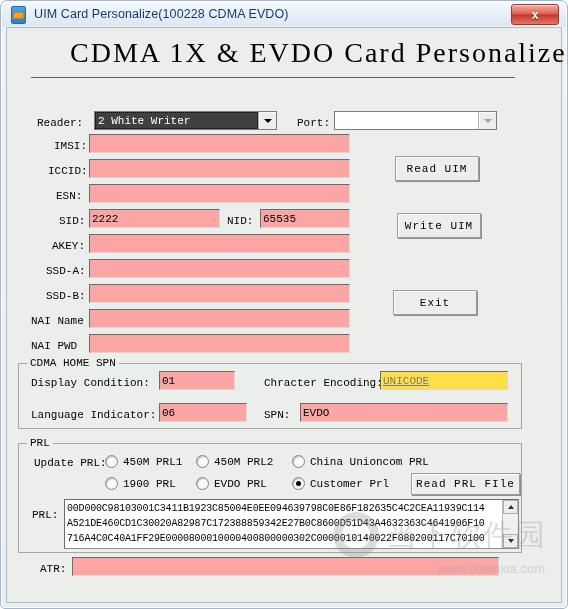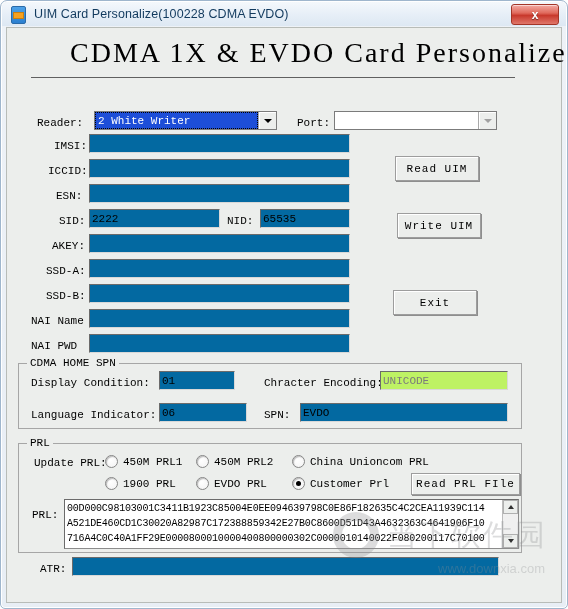--- a/index.html
+++ b/index.html
@@ -63,50 +63,50 @@
     position:absolute;left:24px;top:49px;width:484px;height:0;
     border-top:1px solid #606060;
   }
   
   .lbl{
     position:absolute;font-family:"Liberation Mono",monospace;
     font-size:11px;color:#000;white-space:nowrap;
   }
   .txt{
     position:absolute;box-sizing:border-box;
-    background:#0369a1;
+    background:#fca5a5;
     border:1px solid #8c8c8c;
     border-top-color:#6b6b6b;border-left-color:#6b6b6b;
     border-right-color:#d8d8d8;border-bottom-color:#d8d8d8;
     font-family:"Liberation Mono",monospace;font-size:11px;color:#000;
     padding:0 2px;line-height:17px;
     outline:none;
   }
-  .txt.disabled{background:#bef264;color:#7c7c7c;}
+  .txt.disabled{background:#fde047;color:#7c7c7c;text-decoration:underline;}
   .btn{
     position:absolute;box-sizing:border-box;
     background:#eceeec;
     border:1px solid #9d9d9d;
     box-shadow:inset 1px 1px 0 #ffffff, 1px 1px 0 #8e8e8e;
     font-family:"Liberation Mono",monospace;font-size:11px;color:#000;
     display:flex;align-items:center;justify-content:center;
     letter-spacing:1px;cursor:pointer;
   }
   
   .combo{
     position:absolute;box-sizing:border-box;
     border:1px solid #7b7b7b;background:#fff;
     display:flex;align-items:center;cursor:pointer;
   }
   .combo .value{
     flex:1;height:100%;display:flex;align-items:center;
     font-family:"Liberation Mono",monospace;font-size:11px;padding-left:2px;
     white-space:nowrap;overflow:hidden;
   }
-  .combo.selected .value{background:#1d4ed8;color:#fff;border:1px dotted #000;box-sizing:border-box;}
+  .combo.selected .value{background:#404040;color:#fff;border:1px dotted #000;box-sizing:border-box;}
   .combo .arrow{
     width:17px;height:100%;flex:0 0 auto;
     background:#eceeec;border-left:1px solid #a9a9a9;
     box-shadow:inset 1px 1px 0 #ffffff;
     display:flex;align-items:center;justify-content:center;
   }
   .combo .arrow i{
     display:block;width:0;height:0;
     border-left:4px solid transparent;border-right:4px solid transparent;
     border-top:4px solid #000;

